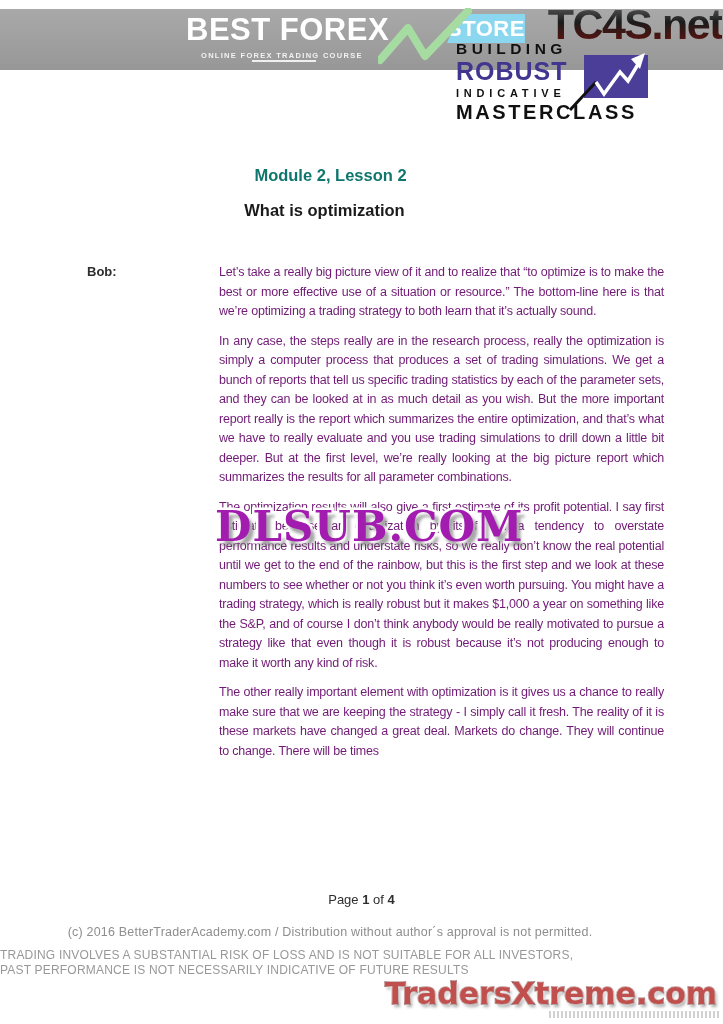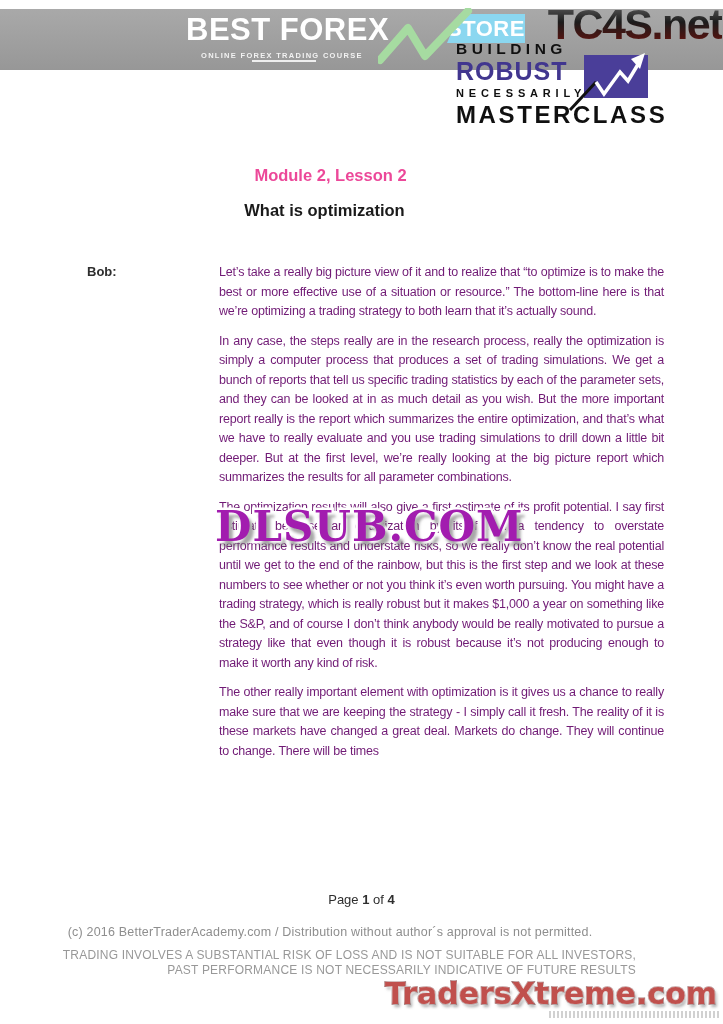--- a/index.html
+++ b/index.html
@@ -24,25 +24,25 @@
   .tc4s{position:absolute;right:1px;top:0px;font-size:43px;font-weight:bold;
     letter-spacing:-1.5px;z-index:6;white-space:nowrap;
     background:linear-gradient(180deg,#6e6e6e 0%,#1c1c1c 45%,#4a1512 75%,#8a241a 100%);
     -webkit-background-clip:text;background-clip:text;color:transparent;}
   
   .brs{position:absolute;left:456px;top:40px;width:200px;z-index:5;color:#101010;}
   .brs-building{font-size:15.5px;font-weight:bold;letter-spacing:4.5px;white-space:nowrap;}
   .brs-robust{font-size:25px;font-weight:bold;letter-spacing:1px;color:#41368f;
     margin-top:-1px;white-space:nowrap;}
   .brs-strategies{font-size:11px;font-weight:600;letter-spacing:4.8px;margin-top:1px;white-space:nowrap;}
-  .brs-masterclass{font-size:24px;font-weight:bold;letter-spacing:2.6px;margin-top:2px;white-space:nowrap;}
+  .brs-masterclass{font-size:20px;font-weight:bold;letter-spacing:2.6px;margin-top:2px;white-space:nowrap;}
   .brs-mark{position:absolute;left:112px;top:12px;}
   
   .doc-title{position:absolute;left:0;top:166px;width:661px;text-align:center;
-    font-size:16.5px;font-weight:bold;color:#ec4899;}
+    font-size:16.5px;font-weight:bold;color:#0f766e;}
   .doc-subtitle{position:absolute;left:0;top:201px;width:649px;text-align:center;
     font-size:16.5px;font-weight:bold;color:#1a1a1a;}
   
   .speaker{position:absolute;left:87px;top:264px;font-size:13px;font-weight:bold;color:#2e2e2e;}
   .transcript{position:absolute;left:219px;top:263px;width:445px;color:#701a75;
     font-size:12.5px;line-height:19.5px;letter-spacing:-.2px;text-align:justify;}
   .transcript p{margin:0 0 10px 0;}
   
   .wm-center{position:absolute;left:215px;top:502px;z-index:10;
     font-family:"DejaVu Serif",serif;font-weight:bold;font-size:42px;letter-spacing:1px;
@@ -51,21 +51,21 @@
   .wm-bottom{position:absolute;right:6px;top:976px;z-index:10;
     font-family:"DejaVu Sans",sans-serif;font-weight:bold;font-size:30px;
     color:#c0504d;-webkit-text-stroke:1.6px #6e2020;paint-order:stroke fill;
     text-shadow:0 0 3px #fff,0 0 6px #fff,2px 3px 3px rgba(80,80,80,.55);white-space:nowrap;}
   
   .footer-page{position:absolute;left:0;top:892px;width:723px;text-align:center;
     font-size:13px;color:#2e2e2e;}
   .footer-page .b{font-weight:bold;}
   .footer-copy{position:absolute;left:0;top:925px;width:660px;text-align:center;
     font-size:12.5px;color:#8e8e8e;letter-spacing:.2px;}
-  .footer-disc{position:absolute;left:0;top:948px;width:636px;text-align:right;
+  .footer-disc{position:absolute;left:0;top:948px;width:636px;text-align:left;
     font-size:12px;line-height:14.5px;color:#989898;letter-spacing:.2px;}
   .fine-print-noise{position:absolute;right:2px;top:1011px;width:172px;height:7px;
     background:repeating-linear-gradient(90deg,#b9b9b9 0 2px,transparent 2px 4px);
     opacity:.65;filter:blur(.4px);}
 </style>
 </head>
 <body>
 
 <div class="page">
 
@@ -82,21 +82,21 @@
 
   <svg class="zigzag-svg" width="104" height="58" viewBox="0 0 104 58">
     <polyline points="2,52 30,20 47,48 90,3" fill="none" stroke="#a6dba1" stroke-width="8" stroke-linecap="round" stroke-linejoin="round"></polyline>
   </svg>
 
   <div class="tc4s">TC4S.net</div>
 
   <div class="brs">
     <div class="brs-building">BUILDING</div>
     <div class="brs-robust">ROBUST</div>
-    <div class="brs-strategies">NECESSARILY</div>
+    <div class="brs-strategies">INDICATIVE</div>
     <div class="brs-masterclass">MASTERCLASS</div>
     <svg class="brs-mark" width="84" height="60" viewBox="0 0 84 60">
       <rect x="16" y="3" width="64" height="43" fill="#4a3e99"></rect>
       <path d="M2,58 L28,30" stroke="#111111" stroke-width="3" fill="none"></path>
       <path d="M28,30 L36,42 L52,20 L60,29 L72,9" stroke="#ffffff" stroke-width="3.5" fill="none"></path>
       <polygon points="77,1 63,7 72,17" fill="#ffffff"></polygon>
     </svg>
   </div>
 
   <div class="doc-title">Module 2, Lesson 2</div>

